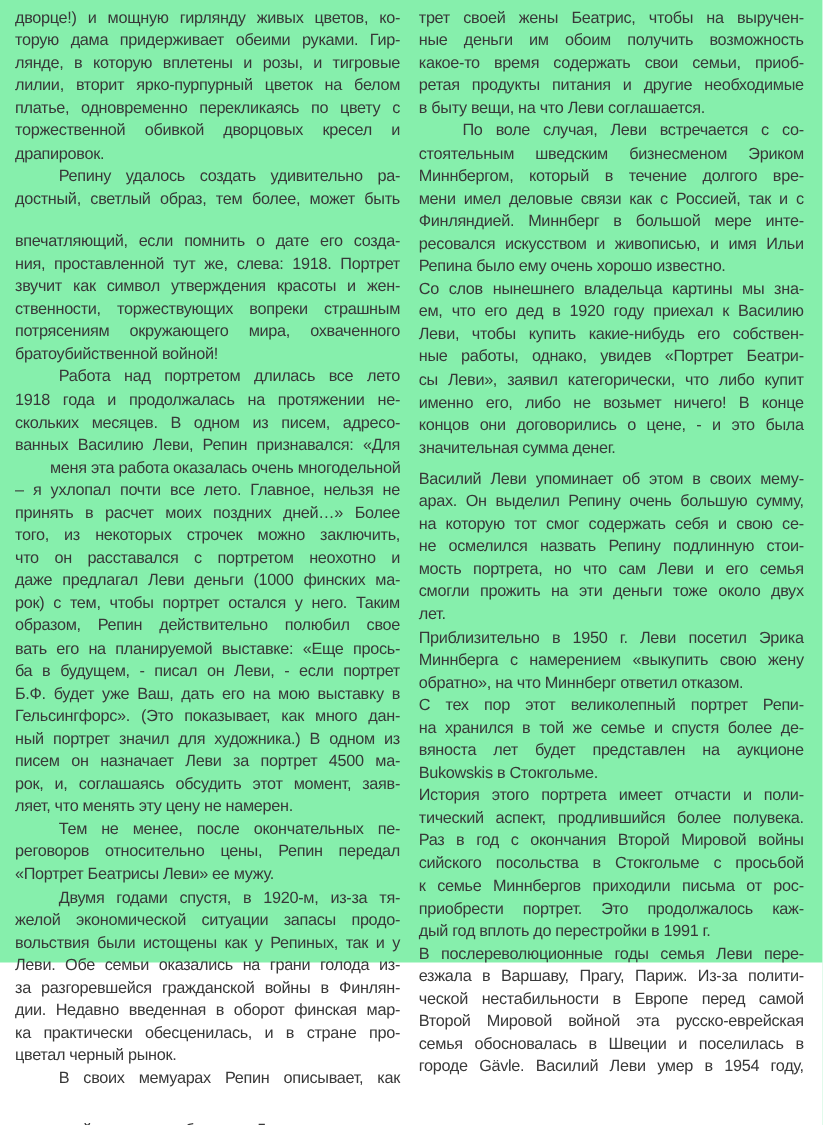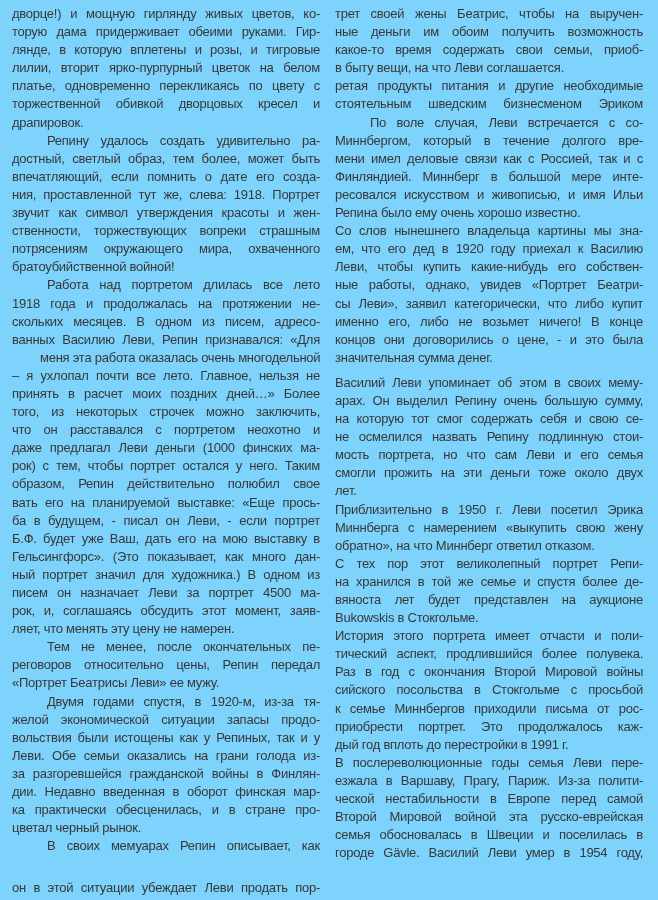--- a/index.html
+++ b/index.html
@@ -9,25 +9,25 @@
   }
   body {
     width: 658px;
     height: 900px;
     overflow: hidden;
     font-family: "Liberation Sans", "DejaVu Sans", sans-serif;
   }
   .page {
     box-sizing: border-box;
     width: 658px;
-    height: 900px;
+    height: 770px;
     padding: 5px 15px 0 12px;
     display: flex;
     gap: 15px;
-    background: #7dd3fc;
+    background: #86efac;
   }
   .column {
     flex: 1 1 0;
     min-width: 0;
   }
   .paragraph {
     margin: 0;
   }
   .paragraph.space-before {
     margin-top: 7px;
@@ -61,21 +61,21 @@
         <div class="line" style="color: rgb(56, 56, 56);">торую дама придерживает обеими руками. Гир-</div>
         <div class="line" style="color: rgb(56, 56, 56);">лянде, в которую вплетены и розы, и тигровые</div>
         <div class="line" style="color: rgb(56, 56, 56);">лилии, вторит ярко-пурпурный цветок на белом</div>
         <div class="line" style="color: rgb(56, 56, 56);">платье, одновременно перекликаясь по цвету с</div>
         <div class="line" style="color: rgb(56, 56, 56);">торжественной обивкой дворцовых кресел и</div>
         <div class="line para-end" style="color: rgb(56, 56, 56);">драпировок.</div>
       </div>
       <div class="paragraph">
         <div class="line indent" style="color: rgb(56, 56, 56);">Репину удалось создать удивительно ра-</div>
         <div class="line" style="color: rgb(56, 56, 56);">достный, светлый образ, тем более, может быть</div>
-        <div class="line" style="color: rgb(56, 56, 56);">впечатляющий, если помнить о дате его созда-</div>
+        <div class="line" style="color: rgb(56, 56, 56); margin-top: 16px;">впечатляющий, если помнить о дате его созда-</div>
         <div class="line" style="color: rgb(56, 56, 56);">ния, проставленной тут же, слева: 1918. Портрет</div>
         <div class="line" style="color: rgb(56, 56, 56);">звучит как символ утверждения красоты и жен-</div>
         <div class="line" style="color: rgb(56, 56, 56);">ственности, торжествующих вопреки страшным</div>
         <div class="line" style="color: rgb(56, 56, 56);">потрясениям окружающего мира, охваченного</div>
         <div class="line para-end" style="color: rgb(56, 56, 56);">братоубийственной войной!</div>
       </div>
       <div class="paragraph">
         <div class="line indent" style="color: rgb(56, 56, 56);">Работа над портретом длилась все лето</div>
         <div class="line" style="color: rgb(56, 56, 56);">1918 года и продолжалась на протяжении не-</div>
         <div class="line" style="color: rgb(56, 56, 56);">скольких месяцев. В одном из писем, адресо-</div>
@@ -115,26 +115,26 @@
       <div class="paragraph">
         <div class="line indent" style="color: rgb(56, 56, 56);">В своих мемуарах Репин описывает, как</div>
         <div class="line" style="color: rgb(56, 56, 56); margin-top: 24px;">он в этой ситуации убеждает Леви продать пор-</div>
       </div>
     </div>
   <div class="column">
       <div class="paragraph">
         <div class="line" style="color: rgb(56, 56, 56);">трет своей жены Беатрис, чтобы на выручен-</div>
         <div class="line" style="color: rgb(56, 56, 56);">ные деньги им обоим получить возможность</div>
         <div class="line" style="color: rgb(56, 56, 56);">какое-то время содержать свои семьи, приоб-</div>
+        <div class="line" style="color: rgb(56, 56, 56);">ретая продукты питания и другие необходимые</div>
         <div class="line para-end" style="color: rgb(56, 56, 56);">в быту вещи, на что Леви соглашается.</div>
-        <div class="line" style="color: rgb(56, 56, 56);">ретая продукты питания и другие необходимые</div>
       </div>
       <div class="paragraph">
+        <div class="line indent" style="color: rgb(56, 56, 56);">По воле случая, Леви встречается с со-</div>
         <div class="line" style="color: rgb(56, 56, 56);">стоятельным шведским бизнесменом Эриком</div>
-        <div class="line indent" style="color: rgb(56, 56, 56);">По воле случая, Леви встречается с со-</div>
         <div class="line" style="color: rgb(56, 56, 56);">Миннбергом, который в течение долгого вре-</div>
         <div class="line" style="color: rgb(56, 56, 56);">мени имел деловые связи как с Россией, так и с</div>
         <div class="line" style="color: rgb(56, 56, 56);">Финляндией. Миннберг в большой мере инте-</div>
         <div class="line" style="color: rgb(56, 56, 56);">ресовался искусством и живописью, и имя Ильи</div>
         <div class="line para-end" style="color: rgb(56, 56, 56);">Репина было ему очень хорошо известно.</div>
       </div>
       <div class="paragraph">
         <div class="line" style="color: rgb(56, 56, 56);">Со слов нынешнего владельца картины мы зна-</div>
         <div class="line" style="color: rgb(56, 56, 56);">ем, что его дед в 1920 году приехал к Василию</div>
         <div class="line" style="color: rgb(56, 56, 56);">Леви, чтобы купить какие-нибудь его собствен-</div>

